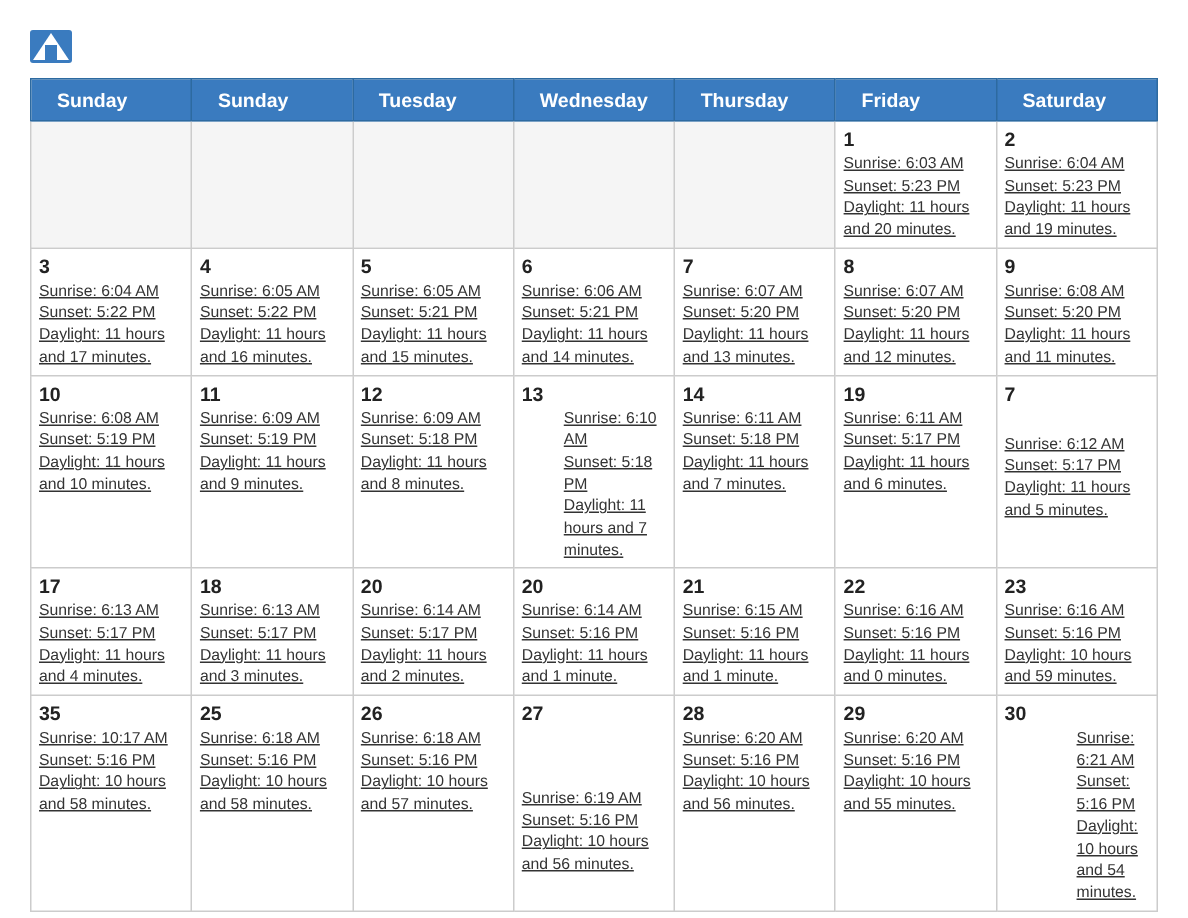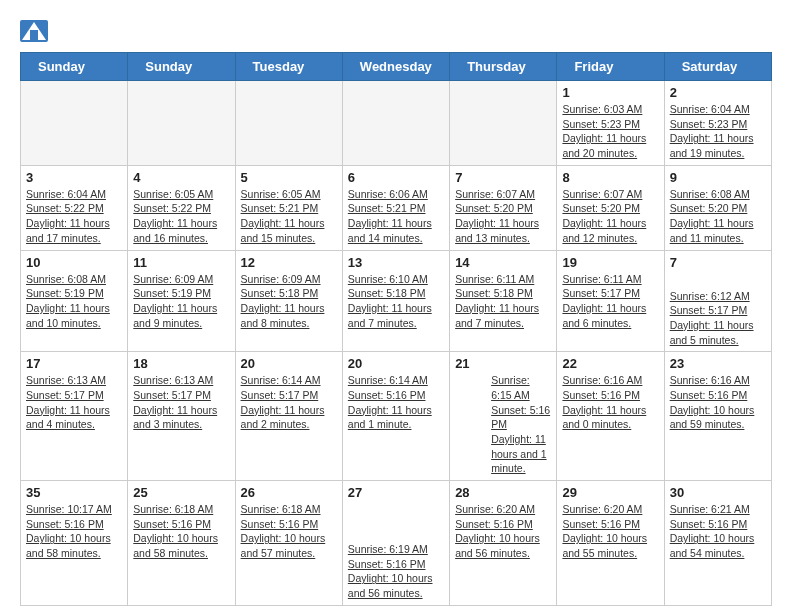--- a/index.html
+++ b/index.html
@@ -198,21 +198,21 @@
 Daylight: 11 hours and 9 minutes.</div>
         </td>
         <td>
           <span class="day-number">12</span>
           <div class="day-info" style="white-space: pre-line;">Sunrise: 6:09 AM
 Sunset: 5:18 PM
 Daylight: 11 hours and 8 minutes.</div>
         </td>
         <td>
           <span class="day-number">13</span>
-          <div class="day-info" style="white-space: pre-line;">Sunrise: 6:10 AM
+          <div class="day-info" style="white-space: pre-line; margin-left: 28px;">Sunrise: 6:10 AM
 Sunset: 5:18 PM
 Daylight: 11 hours and 7 minutes.</div>
         </td>
         <td>
           <span class="day-number">14</span>
           <div class="day-info" style="white-space: pre-line;">Sunrise: 6:11 AM
 Sunset: 5:18 PM
 Daylight: 11 hours and 7 minutes.</div>
         </td>
         <td>
@@ -248,21 +248,21 @@
 Daylight: 11 hours and 2 minutes.</div>
         </td>
         <td>
           <span class="day-number">20</span>
           <div class="day-info" style="white-space: pre-line;">Sunrise: 6:14 AM
 Sunset: 5:16 PM
 Daylight: 11 hours and 1 minute.</div>
         </td>
         <td>
           <span class="day-number">21</span>
-          <div class="day-info" style="white-space: pre-line; margin-left: 36px;">Sunrise: 6:15 AM
+          <div class="day-info" style="white-space: pre-line;">Sunrise: 6:15 AM
 Sunset: 5:16 PM
 Daylight: 11 hours and 1 minute.</div>
         </td>
         <td>
           <span class="day-number">22</span>
           <div class="day-info" style="white-space: pre-line;">Sunrise: 6:16 AM
 Sunset: 5:16 PM
 Daylight: 11 hours and 0 minutes.</div>
         </td>
         <td>
@@ -304,19 +304,19 @@
 Daylight: 10 hours and 56 minutes.</div>
         </td>
         <td>
           <span class="day-number">29</span>
           <div class="day-info" style="white-space: pre-line;">Sunrise: 6:20 AM
 Sunset: 5:16 PM
 Daylight: 10 hours and 55 minutes.</div>
         </td>
         <td>
           <span class="day-number">30</span>
-          <div class="day-info" style="white-space: pre-line;">Sunrise: 6:21 AM
+          <div class="day-info" style="white-space: pre-line; margin-left: 48px;">Sunrise: 6:21 AM
 Sunset: 5:16 PM
 Daylight: 10 hours and 54 minutes.</div>
         </td>
       </tr>
     </tbody>
 </table>
 
 </body></html>

